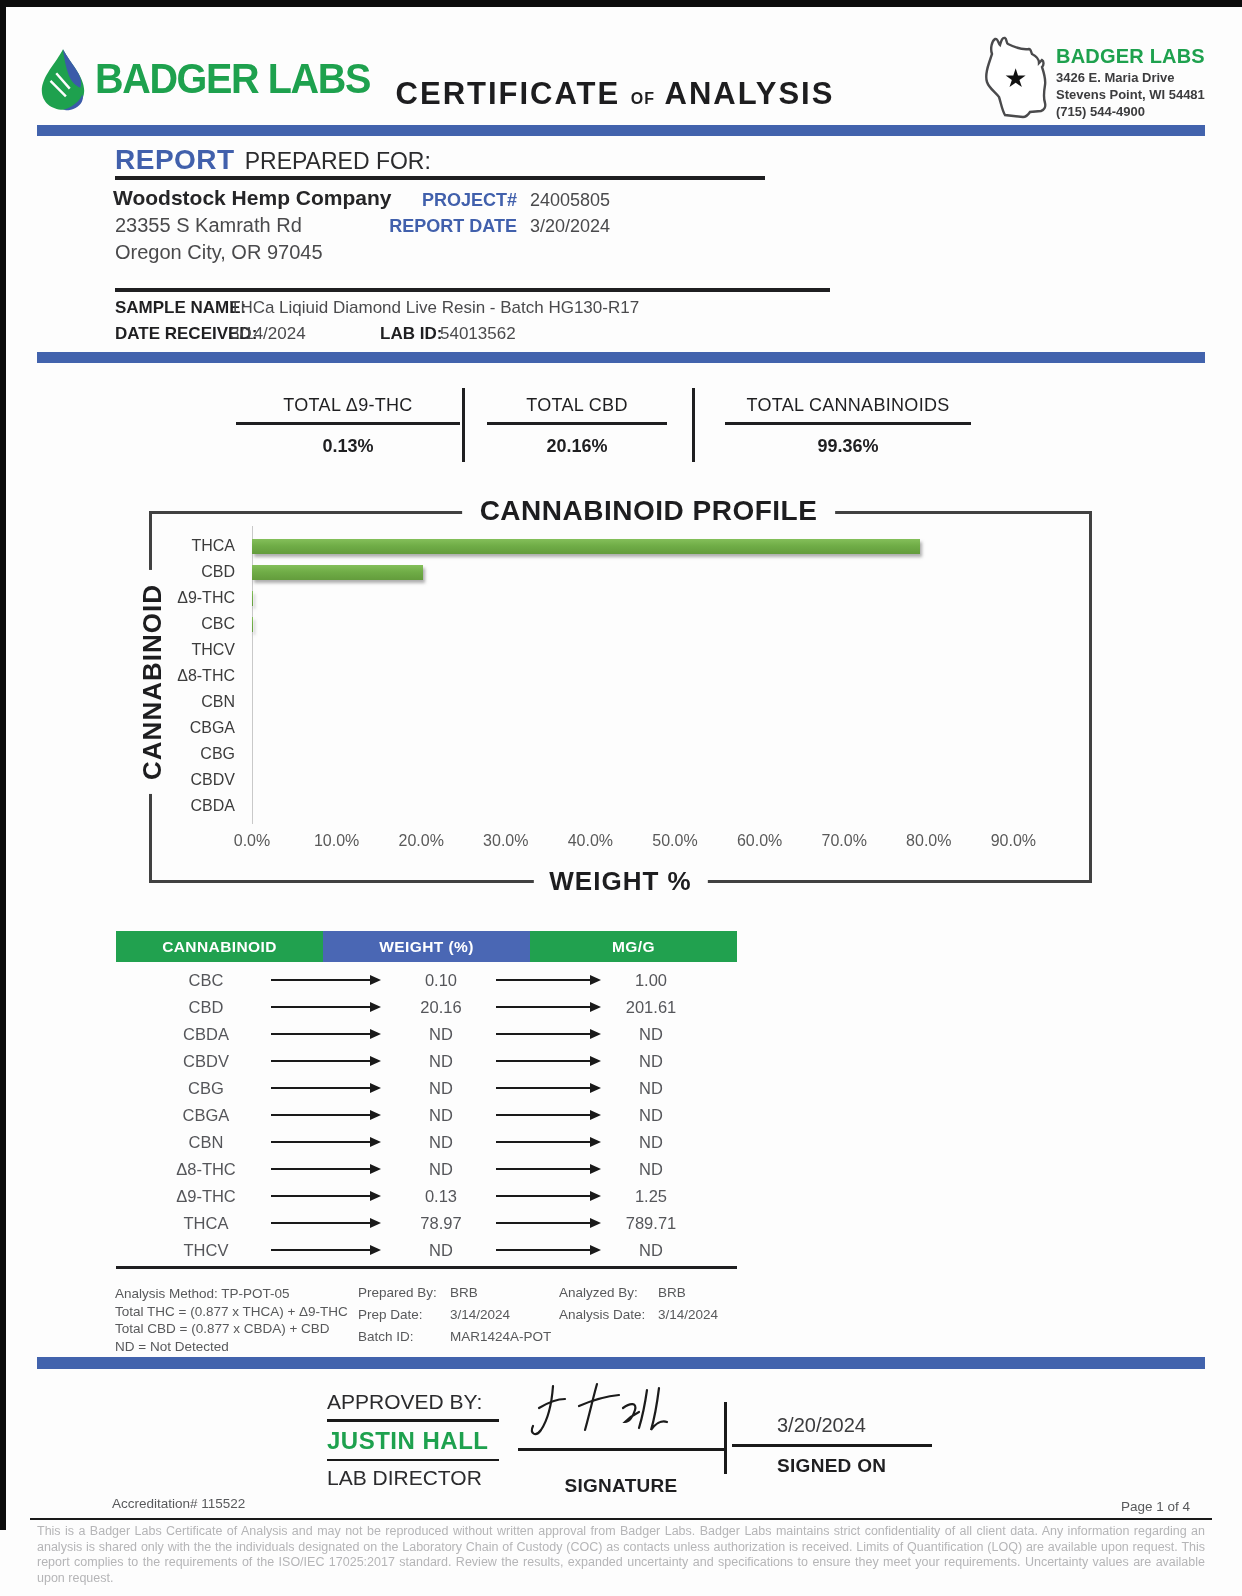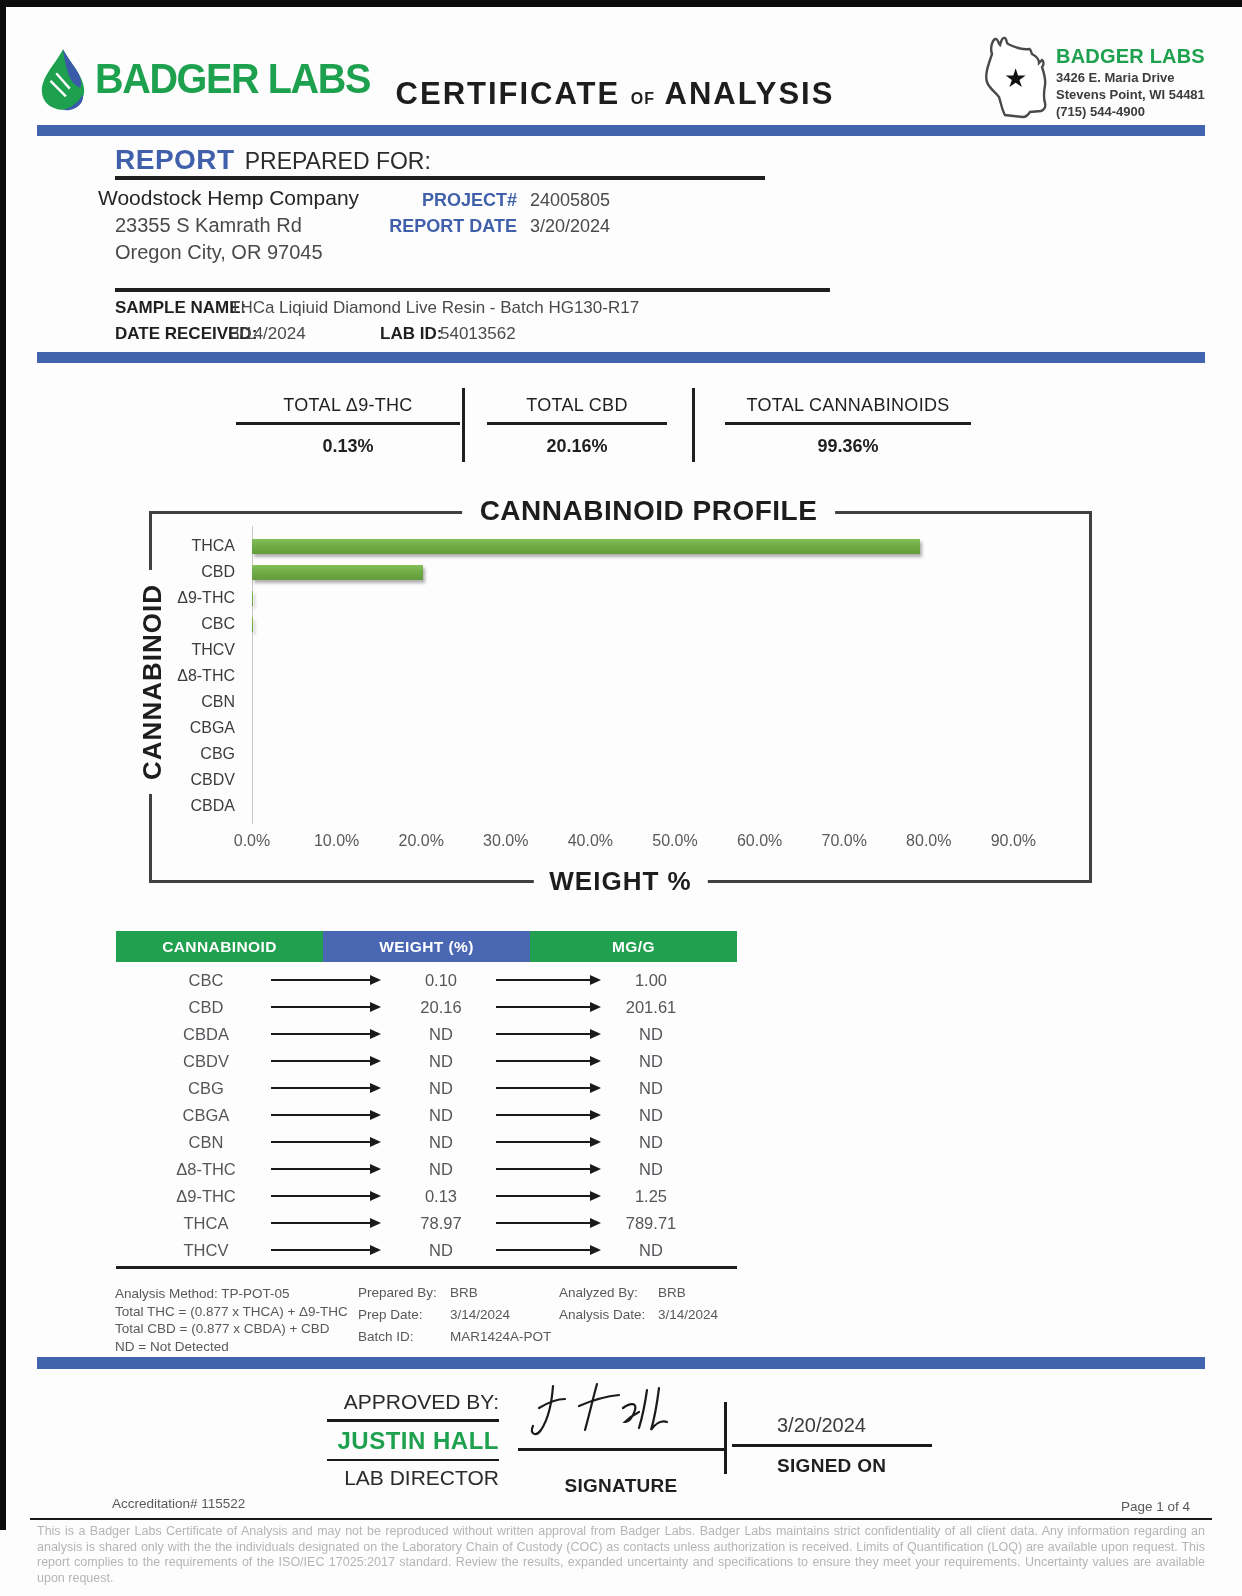--- a/index.html
+++ b/index.html
@@ -25,21 +25,21 @@
   .bar1{top:125px;}
   .bar2{top:352px;}
   .bar3{top:1357px;height:12px;}
   .hline{background:#1f1f21;}
 
   
   .report-h{left:115px;top:144px;white-space:nowrap;}
   .report-h .blue{color:#4160AC;font-size:28px;font-weight:bold;letter-spacing:.5px;}
   .report-h .dark{color:#2b2b2d;font-size:23px;margin-left:10px;}
   .rline{left:115px;top:176px;width:650px;height:3.5px;}
-  .client-name{left:98px;top:186px;font-size:21px;font-weight:normal;color:#252527;}
+  .client-name{left:113px;top:186px;font-size:21px;font-weight:bold;color:#252527;}
   .client-addr1{left:115px;top:214px;font-size:20px;color:#4a4a4c;}
   .client-addr2{left:115px;top:241px;font-size:20px;color:#4a4a4c;}
   .kv-label{font-size:18px;font-weight:bold;color:#4160AC;text-align:right;width:187px;left:330px;}
   .kv-value{font-size:18px;color:#4a4a4c;left:530px;}
   .row-proj{top:190px;}
   .row-rdate{top:216px;}
 
   .sline{left:115px;top:288px;width:715px;height:3.5px;}
   .s-label{font-size:17px;font-weight:bold;color:#1f1f21;}
   .s-value{font-size:17px;color:#4a4a4c;}
@@ -102,21 +102,21 @@
   .fn-analysis{left:559px;top:1285px;}
   .fn-kv{height:22px;}
   .fn-l{display:inline-block;width:92px;}
   .fn-analysis .fn-l{width:99px;}
 
   
   .pjla{left:138px;top:1376px;width:104px;text-align:center;}
   .pjla-name{font-size:16px;font-weight:bold;color:#111;font-family:"Liberation Serif",serif;margin-top:1px;}
   .pjla-sub{font-size:11.5px;font-weight:bold;color:#111;font-family:"Liberation Serif",serif;}
   .accred{left:112px;top:1496px;font-size:13.5px;color:#58595b;}
-  .approved{left:327px;top:1390px;width:172px;text-align:right;}
+  .approved{left:327px;top:1390px;width:172px;text-align:left;}
   .app-label{font-size:21px;color:#2b2b2d;line-height:24px;}
   .app-line{height:2.5px;background:#1a1a1a;margin:5px 0;}
   .app-name{font-size:24px;font-weight:bold;color:#1EA14E;letter-spacing:.5px;line-height:27px;}
   .app-title{font-size:21px;color:#2b2b2d;line-height:24px;margin-top:4px;}
   .sig-block{left:518px;top:1378px;width:206px;}
   .sig-line{height:2.5px;background:#1a1a1a;margin-top:2px;}
   .sig-label{font-size:19px;font-weight:bold;color:#1f1f21;text-align:center;margin-top:24px;letter-spacing:.3px;}
   .divider-v{left:724px;top:1402px;width:2.5px;height:72px;background:#1a1a1a;}
   .signed-block{left:732px;top:1390px;width:200px;}
   .signed-date{font-size:20px;color:#3c3c3e;padding-left:45px;margin-top:22px;line-height:26px;}

